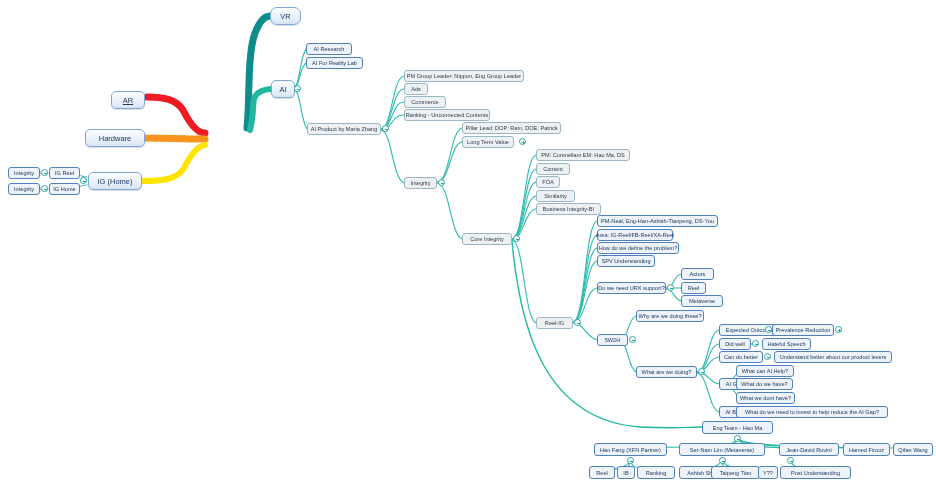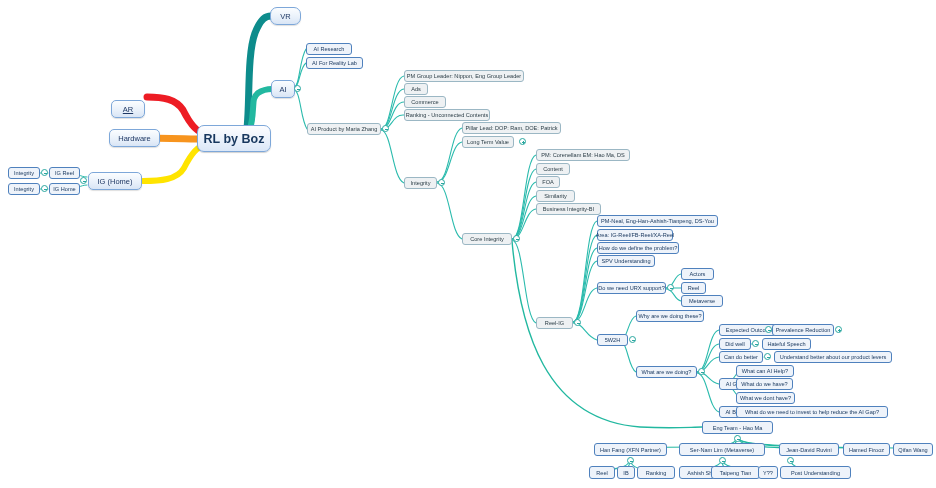--- a/index.html
+++ b/index.html
@@ -120,29 +120,26 @@
     <path d="M630,458 C630,466 636,469 650,470" stroke="#2BBBAD" stroke-width="1.1"></path>
 
     <path d="M722,458 C722,466 712,469 692,470" stroke="#2BBBAD" stroke-width="1.1"></path>
     <path d="M722,458 C722,466 722,469 736,470" stroke="#2BBBAD" stroke-width="1.1"></path>
     <path d="M722,458 C722,466 730,469 768,470" stroke="#2BBBAD" stroke-width="1.1"></path>
 
     <path d="M790,458 C790,466 800,469 809,470" stroke="#2BBBAD" stroke-width="1.1"></path>
   </g>
 </svg>
 
-<div class="node root" style="left:197px;top:125px;width:74px;height:27px;">
-  <span>RL by Boz</span>
-</div>
-
-<div class="node lvl1" style="left:111px;top:100px;width:34px;height:18px;text-decoration:underline;">
+
+<div class="node lvl1" style="left:111px;top:91px;width:34px;height:18px;text-decoration:underline;">
   <span>AR</span>
 </div>
 
-<div class="node lvl1" style="left:85px;top:129px;width:51px;height:18px;margin-left:24px;">
+<div class="node lvl1" style="left:85px;top:129px;width:60px;height:18px;">
   <span>Hardware</span>
 </div>
 
 <div class="node lvl1" style="left:88px;top:172px;width:54px;height:18px;">
   <span>IG (Home)</span>
 </div>
 <span class="knob" style="left:80px;top:177px;"></span>
 
 <div class="node bx" style="left:49px;top:167px;width:31px;height:12px;">
   <span>IG Reel</span>

